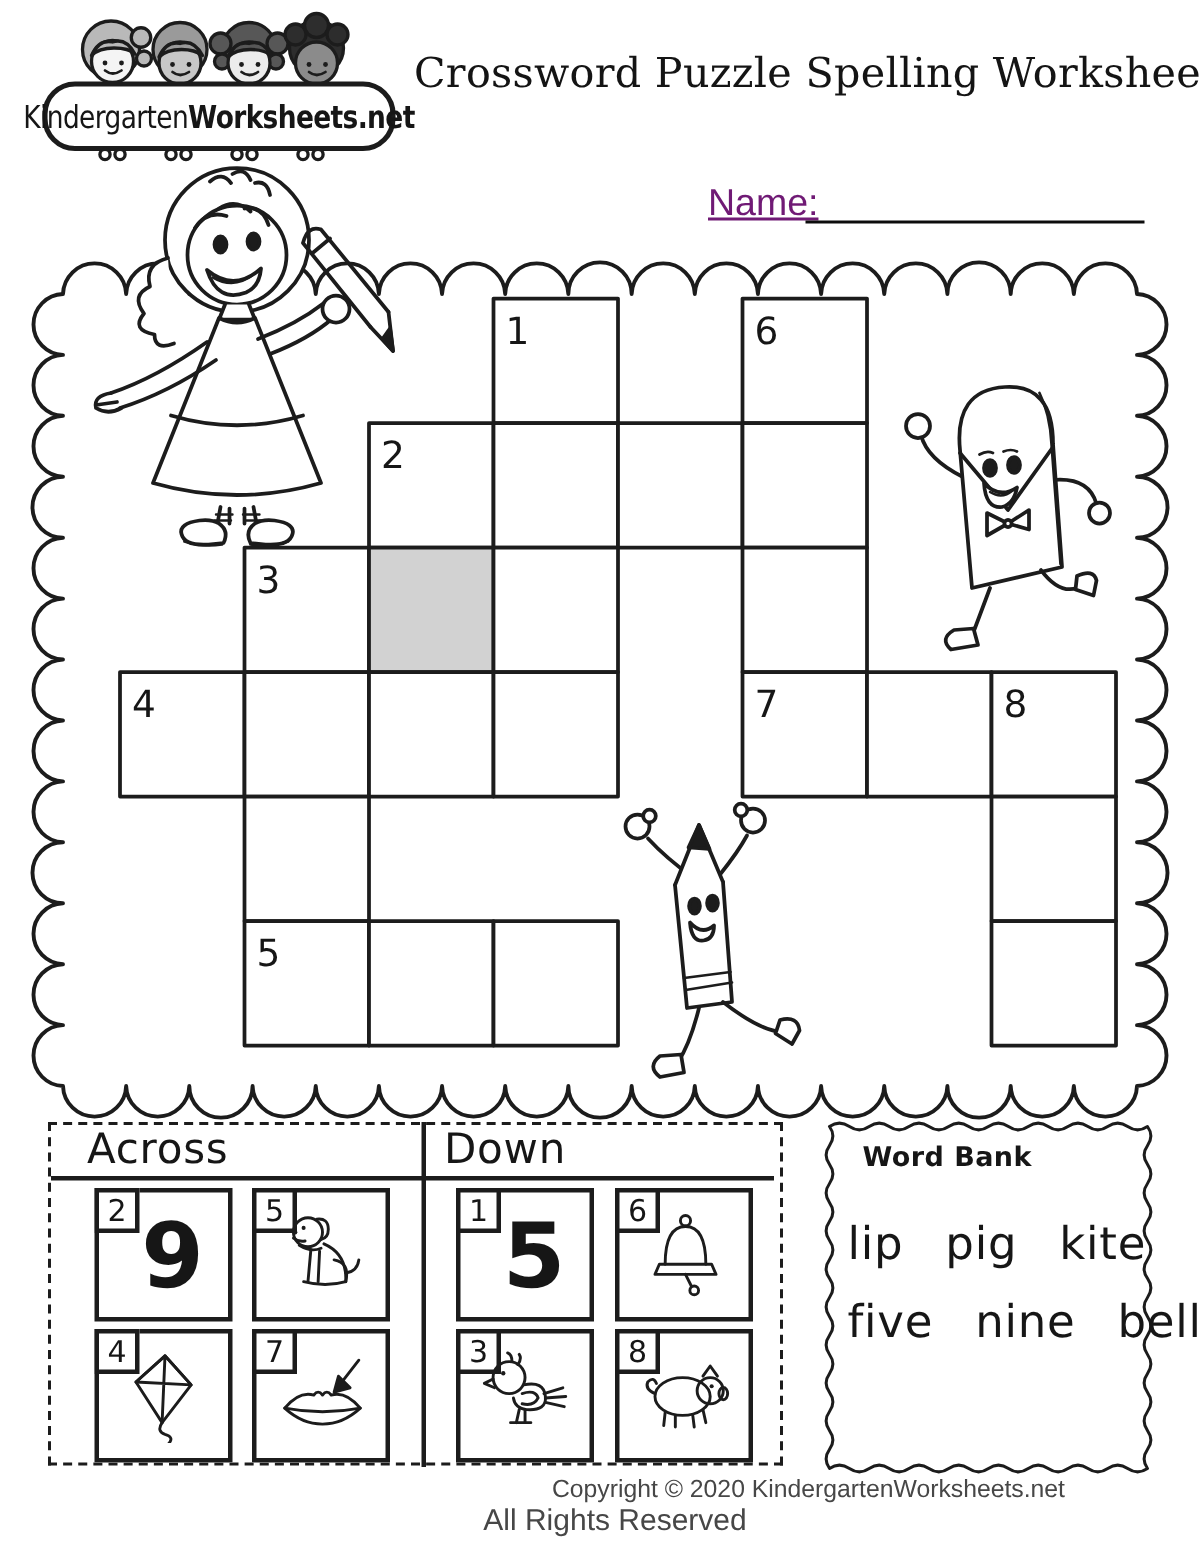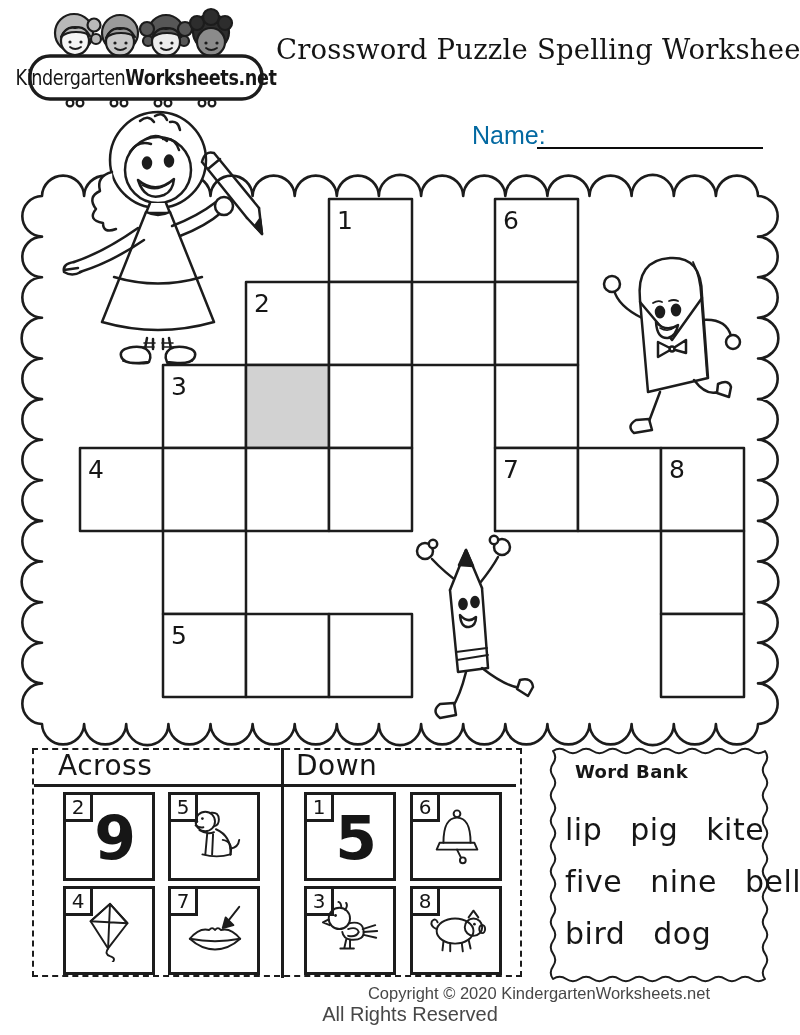--- a/index.html
+++ b/index.html
@@ -11,21 +11,21 @@
   .art path,.art circle,.art ellipse,.art rect,.art line{vector-effect:none;}
 
   
   .banner-text{left:30px;top:56px;width:232px;height:43px;display:flex;align-items:center;justify-content:center;
                transform:scaleX(.84);transform-origin:center;white-space:nowrap;font-size:21px;letter-spacing:-.5px;}
   .banner-text .reg{font-weight:500;}
   .banner-text .bold{font-weight:800;}
   .site-url{left:27px;top:107px;font-family:"Liberation Sans",sans-serif;font-size:16.5px;color:#8d8d8d;letter-spacing:.2px;}
   .page-title{left:276px;top:33px;width:500px;font-family:"DejaVu Serif",serif;font-size:27.5px;white-space:nowrap;
               letter-spacing:.2px;color:#141414;}
-  .name-label{left:472px;top:121px;font-family:"Liberation Sans",sans-serif;font-size:25px;color:#0369a1;}
+  .name-label{left:472px;top:121px;font-family:"Liberation Sans",sans-serif;font-size:25px;color:#701a75;text-decoration:underline;}
   .name-line{left:537px;top:118px;width:226px;height:29px;border-bottom:2.6px solid #0c0c0c;}
 
   
   .grid-num{font-family:"DejaVu Sans",sans-serif;font-size:25px;fill:#161616;}
 
   
   .clue-panel{left:32px;top:748px;width:486px;height:225px;border:2.6px dashed #1c1c1c;background:#fff;}
   .clue-divider{left:281px;top:748px;width:2.6px;height:230px;background:#1c1c1c;}
   .clue-rule{left:34px;top:784px;width:482px;height:2.6px;background:#1c1c1c;}
   .clue-header{top:749px;font-size:28px;text-align:left;letter-spacing:.5px;}
@@ -319,19 +319,18 @@
         <path d="M11,30 q-7,-3 -5,-8 q4,-4 6,1"></path>
       </g>
     </svg>
   </div>
 
   <div class="abs wordbank">
     <div class="wb-title">Word Bank</div>
     <div class="wb-lines">
       <div class="wb-line">lip pig kite</div>
       <div class="wb-line">five nine bell</div>
-      <div class="wb-line">bird dog</div>
     </div>
   </div>
 
   <div class="abs copy1">Copyright © 2020 KindergartenWorksheets.net</div>
   <div class="abs copy2">All Rights Reserved</div>
 </div>
 
 </body></html>

